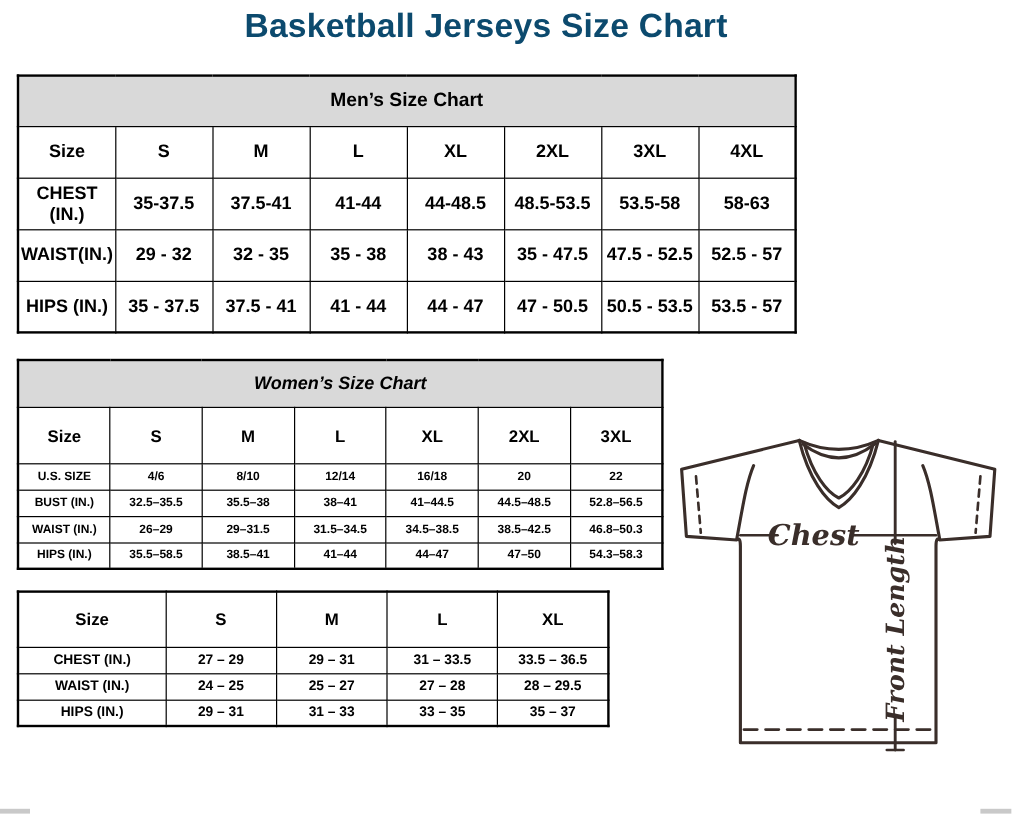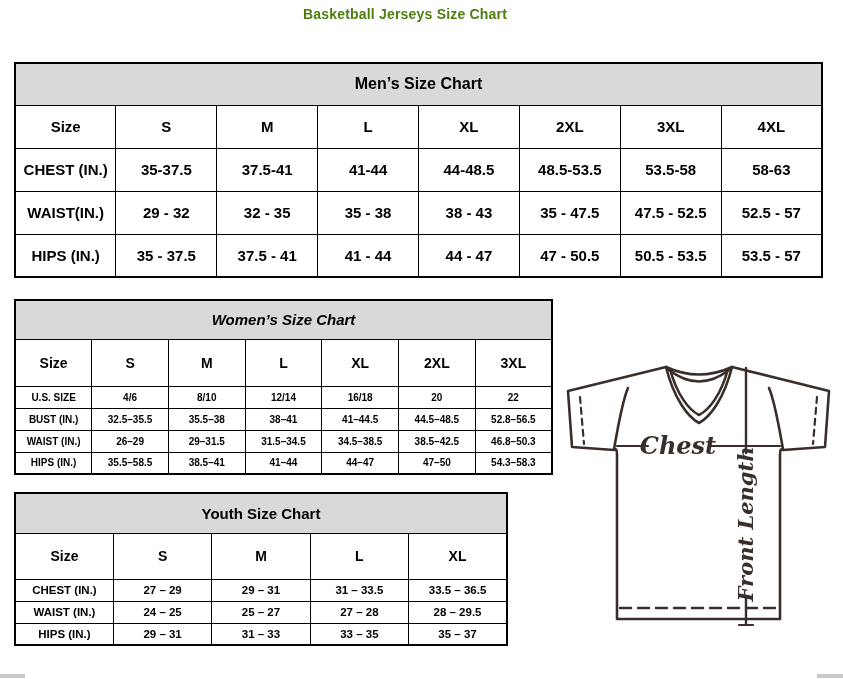--- a/index.html
+++ b/index.html
@@ -1,31 +1,31 @@
 <!DOCTYPE html>
 <html><head>
 <meta charset="utf-8">
 <style>
   * { margin:0; padding:0; box-sizing:border-box; }
   html,body { width:843px; height:679px; background:#ffffff; overflow:hidden;
               font-family:"Liberation Sans", sans-serif; }
   .page { position:relative; width:843px; height:679px; background:#fff; }
 
   .page-title { position:absolute; top:6px; left:0; width:810px; text-align:center;
-                font-size:14px; font-weight:bold; color:#4d7c0f; letter-spacing:.2px; }
+                font-size:28px; font-weight:bold; color:#0c4a6e; letter-spacing:.2px; }
 
   .tbl-wrap { position:absolute; }
   .tbl-wrap table { border-collapse:collapse; width:100%; table-layout:fixed;
                     border:2px solid #000; }
   .tbl-wrap th, .tbl-wrap td { border:1px solid #000; text-align:center;
                                font-weight:bold; color:#000; overflow:hidden; }
   .tbl-title { background:#d9d9d9; font-size:16px; height:40px; }
 
   
-  .mens { left:14px; top:62px; width:809px; }
+  .mens { left:14px; top:62px; width:650px; }
   .mens .tbl-title { height:42px; }
   .mens .hdr th { height:43px; font-size:15px; }
   .mens .data td, .mens .data th { height:43px; font-size:15px; }
   .mens .label-col { width:117px; }
 
   
   .womens { left:14px; top:299px; width:539px; }
   .womens .tbl-title { height:39px; font-size:15px;font-style:italic; }
   .womens .hdr th { height:47px; font-size:14px; }
   .womens .data td, .womens .data th { height:22px; font-size:10px; }
@@ -151,23 +151,20 @@
             <td>44–47</td>
             <td>47–50</td>
             <td>54.3–58.3</td>
           </tr>
         </tbody>
       </table>
     </div>
   <div class="tbl-wrap youth">
       <table>
         <tbody>
-          <tr>
-            <th class="tbl-title" colspan="5">Youth Size Chart</th>
-          </tr>
           <tr class="hdr">
             <th class="label-col">Size</th>
             <th>S</th>
             <th>M</th>
             <th>L</th>
             <th>XL</th>
           </tr>
           <tr class="data">
             <th class="label-col">CHEST (IN.)</th>
             <td>27 – 29</td>

